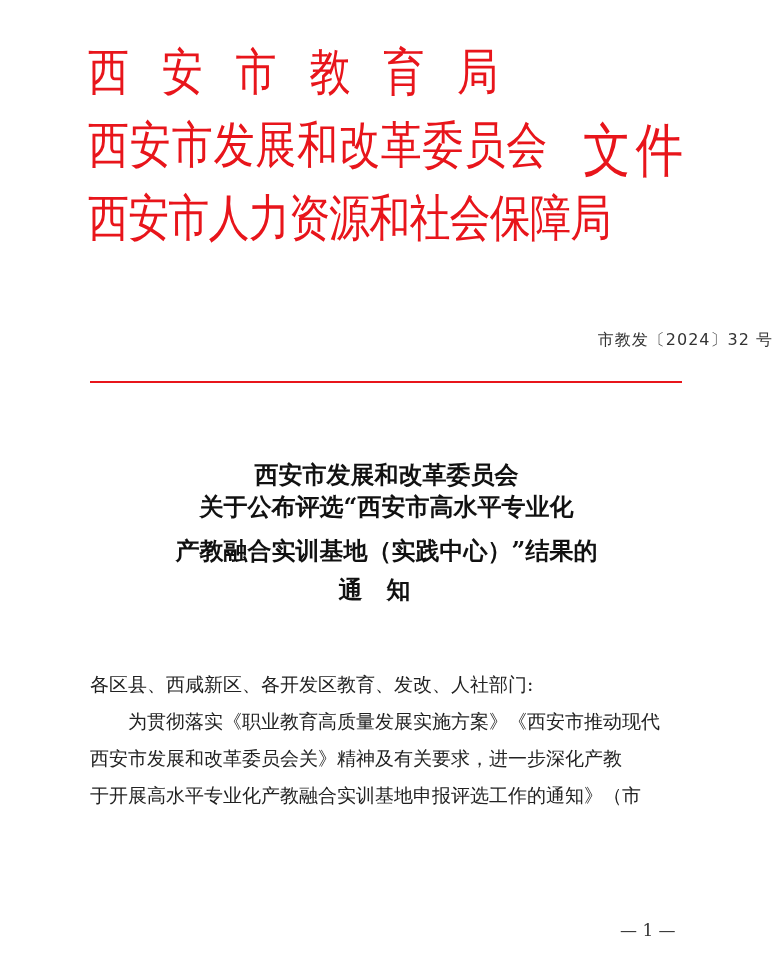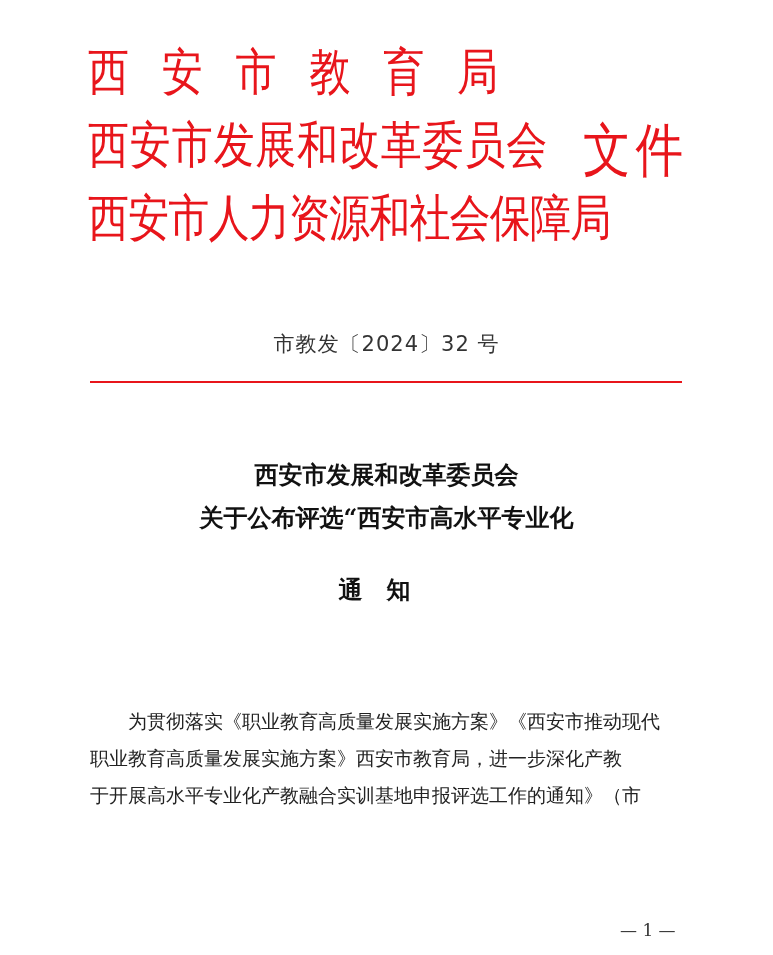--- a/index.html
+++ b/index.html
@@ -3,25 +3,25 @@
   <meta charset="utf-8">
   <style>
     html, body { margin: 0; padding: 0; background: #ffffff; }
     body { width: 773px; height: 955px; position: relative; overflow: hidden; }
     .page { position: absolute; left: 0; top: 0; width: 773px; height: 955px; background: #fff; padding-left: 40px; }
     .red { color: #e8151b; font-family: "DejaVu Serif", "Liberation Serif", serif; }
     .h1 { position: absolute; left: 88px; top: 44px; font-size: 50px; line-height: 56px; letter-spacing: 40px; transform: scaleX(0.82); transform-origin: left top; white-space: nowrap; }
     .h2 { position: absolute; left: 88px; top: 117px; font-size: 50px; line-height: 56px; letter-spacing: 1px; transform: scaleX(0.82); transform-origin: left top; white-space: nowrap; }
     .h3 { position: absolute; left: 88px; top: 190px; font-size: 50px; line-height: 56px; letter-spacing: -1px; transform: scaleX(0.82); transform-origin: left top; white-space: nowrap; }
     .wenjian { position: absolute; left: 583px; top: 117px; font-size: 58px; line-height: 66px; letter-spacing: 6px; transform: scaleX(0.82); transform-origin: left top; white-space: nowrap; }
-    .docnum { position: absolute; left: 0; width: 773px; top: 330px; text-align: center; font-family: "DejaVu Sans", sans-serif; font-size: 21px; color: #333; letter-spacing: 1px; }
+    .docnum { position: absolute; left: 0; width: 773px; top: 330px; text-align: right; font-family: "DejaVu Sans", sans-serif; font-size: 16px; color: #333; letter-spacing: 1px; }
     .rule { position: absolute; left: 90px; top: 381px; width: 592px; height: 2px; background: #e8151b; }
     .title { position: absolute; left: 0; width: 773px; text-align: center; font-family: "DejaVu Serif", "Liberation Serif", serif; font-weight: bold; font-size: 24px; color: #111; line-height: 36px; }
     .t1 { top: 457px; }
-    .t2 { top: 500px; }
+    .t2 { top: 489px; }
     .t3 { top: 533px; }
     .t4 { top: 572px; letter-spacing: 24px; text-align: center; }
     .body { position: absolute; left: 90px; width: 600px; font-family: "DejaVu Serif", "Liberation Serif", serif; font-size: 19px; color: #222; line-height: 37px; }
     .line { white-space: nowrap; display: block; height: 37px; }
     .addr { top: 666px; }
     .para { top: 703px; }
     .pnum { position: absolute; left: 620px; top: 920px; font-family: "DejaVu Serif", serif; font-size: 17px; color: #333; }
   </style>
 </head>
 <body>
@@ -30,23 +30,25 @@
   <div class="red h1">西安市教育局</div>
   <div class="red h2">西安市发展和改革委员会</div>
   <div class="red h3">西安市人力资源和社会保障局</div>
   <div class="red wenjian">文件</div>
 
   <div class="docnum">市教发〔2024〕32 号</div>
   <div class="rule"></div>
 
   <div class="title t1">西安市发展和改革委员会</div>
   <div class="title t2">关于公布评选“西安市高水平专业化</div>
+  <div class="title t3">产教融合实训基地（实践中心）”结果的</div>
   <div class="title t4">通知</div>
 
+  <div class="body addr">各区县、西咸新区、各开发区教育、发改、人社部门:</div>
 
   <div class="body para">
     <span class="line">　　为贯彻落实《职业教育高质量发展实施方案》《西安市推动现代</span>
-    <span class="line">职业教育高质量发展实施方案》西安市教育局，进一步深化产教</span>
+    <span class="line">西安市发展和改革委员会关》精神及有关要求，进一步深化产教</span>
     <span class="line">于开展高水平专业化产教融合实训基地申报评选工作的通知》（市</span>
   </div>
 
   <div class="pnum">— 1 —</div>
 </div>
 
 </body></html>

